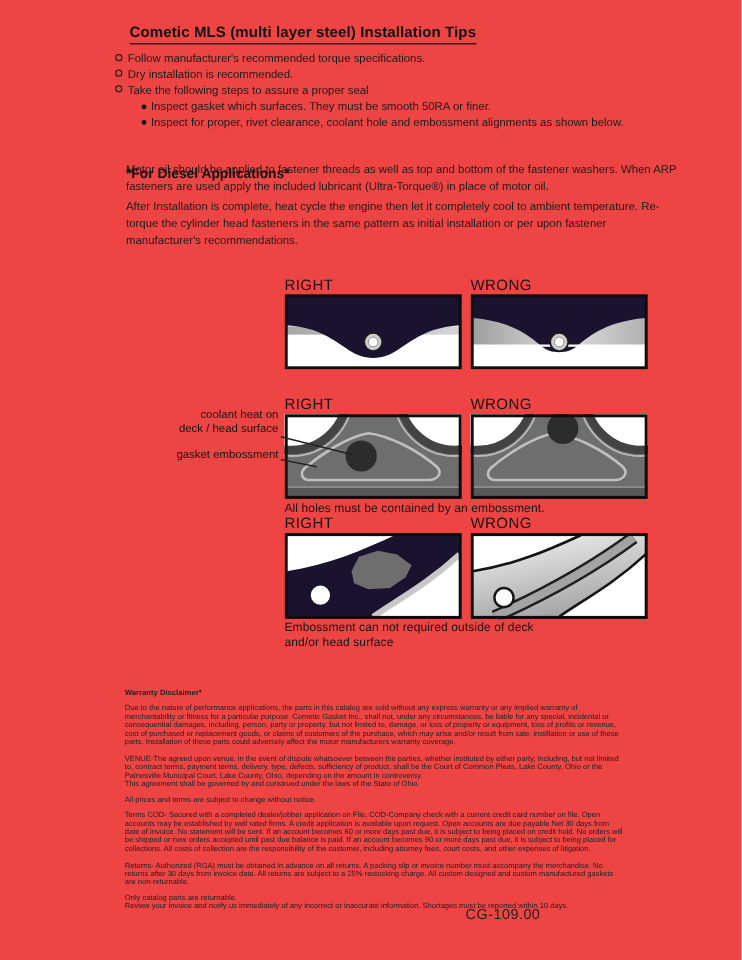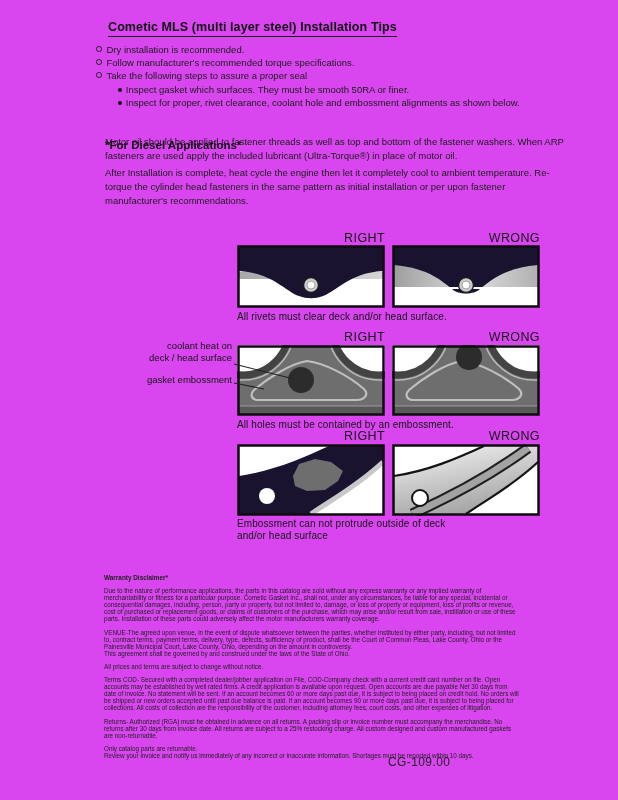--- a/index.html
+++ b/index.html
@@ -1,30 +1,30 @@
 <!DOCTYPE html>
 <html><head>
 <meta charset="utf-8">
 <style>
   html,body{margin:0;padding:0;background:#ffffff;}
-  .page{position:relative;width:618px;height:800px;background:#d946ef;margin:0 auto;
+  .page{position:relative;width:618px;height:800px;background:#ef4444;margin:0 auto;
         font-family:"Liberation Sans", sans-serif;color:#1b1b1b;overflow:hidden;}
   .abs{position:absolute;}
   .title{left:108px;top:20px;font-size:12.5px;font-weight:700;color:#111;
          border-bottom:1.5px solid #111;padding-bottom:1.5px;letter-spacing:.1px;}
   .bullets{left:96px;top:43px;font-size:9.5px;line-height:13.2px;width:440px;}
   .bullet::before{content:"";display:inline-block;width:3.5px;height:3.5px;border:1px solid #222;
                   border-radius:50%;margin-right:5px;vertical-align:1.5px;}
   .subbullet{padding-left:22px;}
   .subbullet::before{content:"";display:inline-block;width:3.8px;height:3.8px;background:#111;
                      border-radius:50%;margin-right:4px;vertical-align:1px;}
   .h2{left:105px;top:119px;font-size:11.5px;font-weight:700;color:#111;margin-top:20px;}
   .para{left:105px;width:462px;font-size:9.5px;line-height:13.8px;}
   .p1{top:135px;} .p2{top:166px;} .p3{top:209px;}
-  .figlabel{width:148px;text-align:right;font-size:12.5px;letter-spacing:.4px;color:#151515;}
+  .figlabel{width:148px;text-align:left;font-size:12.5px;letter-spacing:.4px;color:#151515;}
   .fl-left{left:237px;} .fl-right{left:392px;}
   .f1-lab{top:231px;} .f2-lab{top:330px;} .f3-lab{top:429px;}
   .figbox{width:148px;display:block;}
   .f1-box{top:245px;height:63px;} .f2-box{top:345px;height:71px;} .f3-box{top:444px;height:72px;}
   .caption{left:237px;font-size:10px;color:#141414;letter-spacing:.1px;}
   .cap1{top:311px;} .cap2{top:419px;} .cap3a{top:518px;} .cap3b{top:530px;}
   .callout{left:98px;width:134px;text-align:right;font-size:9.5px;color:#141414;line-height:11.5px;}
   .co1{top:340px;} .co2{top:352px;} .co3{top:374px;}
   .leaders{left:0;top:0;pointer-events:none;}
   .legal{left:104px;top:574px;width:417px;font-size:6.3px;line-height:7.1px;color:#222;}
@@ -33,22 +33,22 @@
   .doccode{left:388px;top:755px;font-size:12px;color:#222;letter-spacing:.4px;}
 </style>
 </head>
 <body>
 
 <div class="page">
 
   <div class="abs title">Cometic MLS (multi layer steel) Installation Tips</div>
 
   <div class="abs bullets">
+    <div class="bullet"><span>Follow manufacturer's recommended torque specifications.</span></div>
     <div class="bullet"><span>Dry installation is recommended.</span></div>
-    <div class="bullet"><span>Follow manufacturer's recommended torque specifications.</span></div>
     <div class="bullet"><span>Take the following steps to assure a proper seal</span></div>
     <div class="subbullet"><span>Inspect gasket which surfaces.  They must be smooth 50RA or finer.</span></div>
     <div class="subbullet"><span>Inspect for proper, rivet clearance, coolant hole and embossment alignments as shown below.</span></div>
   </div>
 
   <div class="abs h2">*For Diesel Applications*</div>
   <div class="abs para p1">Motor oil should be applied to fastener threads as well as top and bottom of the fastener washers. When ARP fasteners are used apply the included lubricant (Ultra-Torque®) in place of motor oil.</div>
   <div class="abs para p2">After Installation is complete, heat cycle the engine then let it completely cool to ambient temperature. Re-torque the cylinder head fasteners in the same pattern as initial installation or per upon fastener manufacturer's recommendations.</div>
 
   <div class="abs figlabel fl-left f1-lab">RIGHT</div>
@@ -81,21 +81,20 @@
     <rect x="1.5" y="1.5" width="145" height="60" fill="#ffffff"></rect>
     <rect x="2" y="20" width="144" height="23" fill="url(#g1b)"></rect>
     <rect x="2" y="43" width="144" height="18" fill="#ffffff"></rect>
     <path d="M2,2 L146,2 L146,20 C110,23 96,38 88,44 C82,50 66,50 60,44 C52,38 38,23 2,20 Z" fill="#191330"></path>
     <path d="M2,43 L146,43" stroke="#ffffff" stroke-width="2"></path>
     <circle cx="74" cy="40" r="7.5" fill="#cdcdcd" stroke="#1c1c1c" stroke-width="1.4"></circle>
     <circle cx="74" cy="40" r="4" fill="#ffffff" stroke="#8f8f8f" stroke-width="0.8"></circle>
     <rect x="1.5" y="1.5" width="145" height="60" fill="none" stroke="#0d0d0d" stroke-width="2.5"></rect>
   </svg>
 
-  <div class="abs caption cap1">All rivets must clear deck and/or head surface.</div>
 
   <div class="abs figlabel fl-left f2-lab">RIGHT</div>
   <div class="abs figlabel fl-right f2-lab">WRONG</div>
 
   <div class="abs callout co1">coolant heat on</div>
   <div class="abs callout co2">deck / head surface</div>
   <div class="abs callout co3">gasket embossment</div>
 
   <svg class="abs figbox fl-left f2-box" viewBox="0 0 148 71">
     <rect x="1.5" y="1.5" width="145" height="68" fill="#ffffff"></rect>
@@ -154,21 +153,21 @@
     <rect x="1.5" y="1.5" width="145" height="69" fill="#ffffff"></rect>
     <path d="M2,32 C36,27 66,14 92,2 L146,2 L146,18 C118,44 92,57 74,70 L2,70 Z" fill="url(#g3)"></path>
     <path d="M20,70 C56,54 98,32 136,4" stroke="#1f1f1f" stroke-width="11" fill="none"></path>
     <path d="M20,70 C56,54 98,32 136,4" stroke="#a3a3a3" stroke-width="7" fill="none"></path>
     <path d="M2,32 C36,27 66,14 92,2" stroke="#141414" stroke-width="2.2" fill="none"></path>
     <path d="M74,70 C92,57 118,44 146,18" stroke="#141414" stroke-width="2.2" fill="none"></path>
     <circle cx="28" cy="54" r="8" fill="#ffffff" stroke="#141414" stroke-width="2"></circle>
     <rect x="1.5" y="1.5" width="145" height="69" fill="none" stroke="#0d0d0d" stroke-width="2.5"></rect>
   </svg>
 
-  <div class="abs caption cap3a">Embossment can not protrude outside of deck</div>
+  <div class="abs caption cap3a">Embossment can not required outside of deck</div>
   <div class="abs caption cap3b">and/or head surface</div>
 
   <div class="abs legal">
     <div class="lg-head">Warranty Disclaimer*</div>
     <div class="gap">Due to the nature of performance applications, the parts in this catalog are sold without any express warranty or any implied warranty of merchantability or fitness for a particular purpose.  Cometic Gasket Inc., shall not, under any circumstances, be liable for any special, incidental or consequential damages, including, person, party or property, but not limited to, damage, or loss of property or equipment, loss of profits or revenue, cost of purchased or replacement goods, or claims of customers of the purchase, which may arise and/or result from sale, instillation or use of these parts.  Installation of these parts could adversely affect the motor manufacturers warranty coverage.</div>
     <div class="gap">VENUE-The agreed upon venue, in the event of dispute whatsoever between the parties, whether instituted by either party, including, but not limited to, contract terms, payment terms, delivery, type, defects, sufficiency of product, shall be the Court of Common Pleas, Lake County, Ohio or the Painesville Municipal Court, Lake County, Ohio, depending on the amount in controversy.</div>
     <div>This agreement shall be governed by and construed under the laws of the State of Ohio.</div>
     <div class="gap">All prices and terms are subject to change without notice.</div>
     <div class="gap">Terms COD- Secured with a completed dealer/jobber application on File, COD-Company check with a current credit card number on file.  Open accounts may be established by well rated firms.  A credit application is available upon request.  Open accounts are due payable Net 30 days from date of invoice.  No statement will be sent.  If an account becomes 60 or more days past due, it is subject to being placed on credit hold.  No orders will be shipped or new orders accepted until past due balance is paid.  If an account becomes 90 or more days past due, it is subject to being placed for collections.  All costs of collection are the responsibility of the customer, including attorney fees, court costs, and other expenses of litigation.</div>
     <div class="gap">Returns- Authorized (RGA) must be obtained in advance on all returns.  A packing slip or invoice number must accompany the merchandise.  No returns after 30 days from invoice date.  All returns are subject to a 25% restocking charge.  All custom designed and custom manufactured gaskets are non-returnable.</div>

